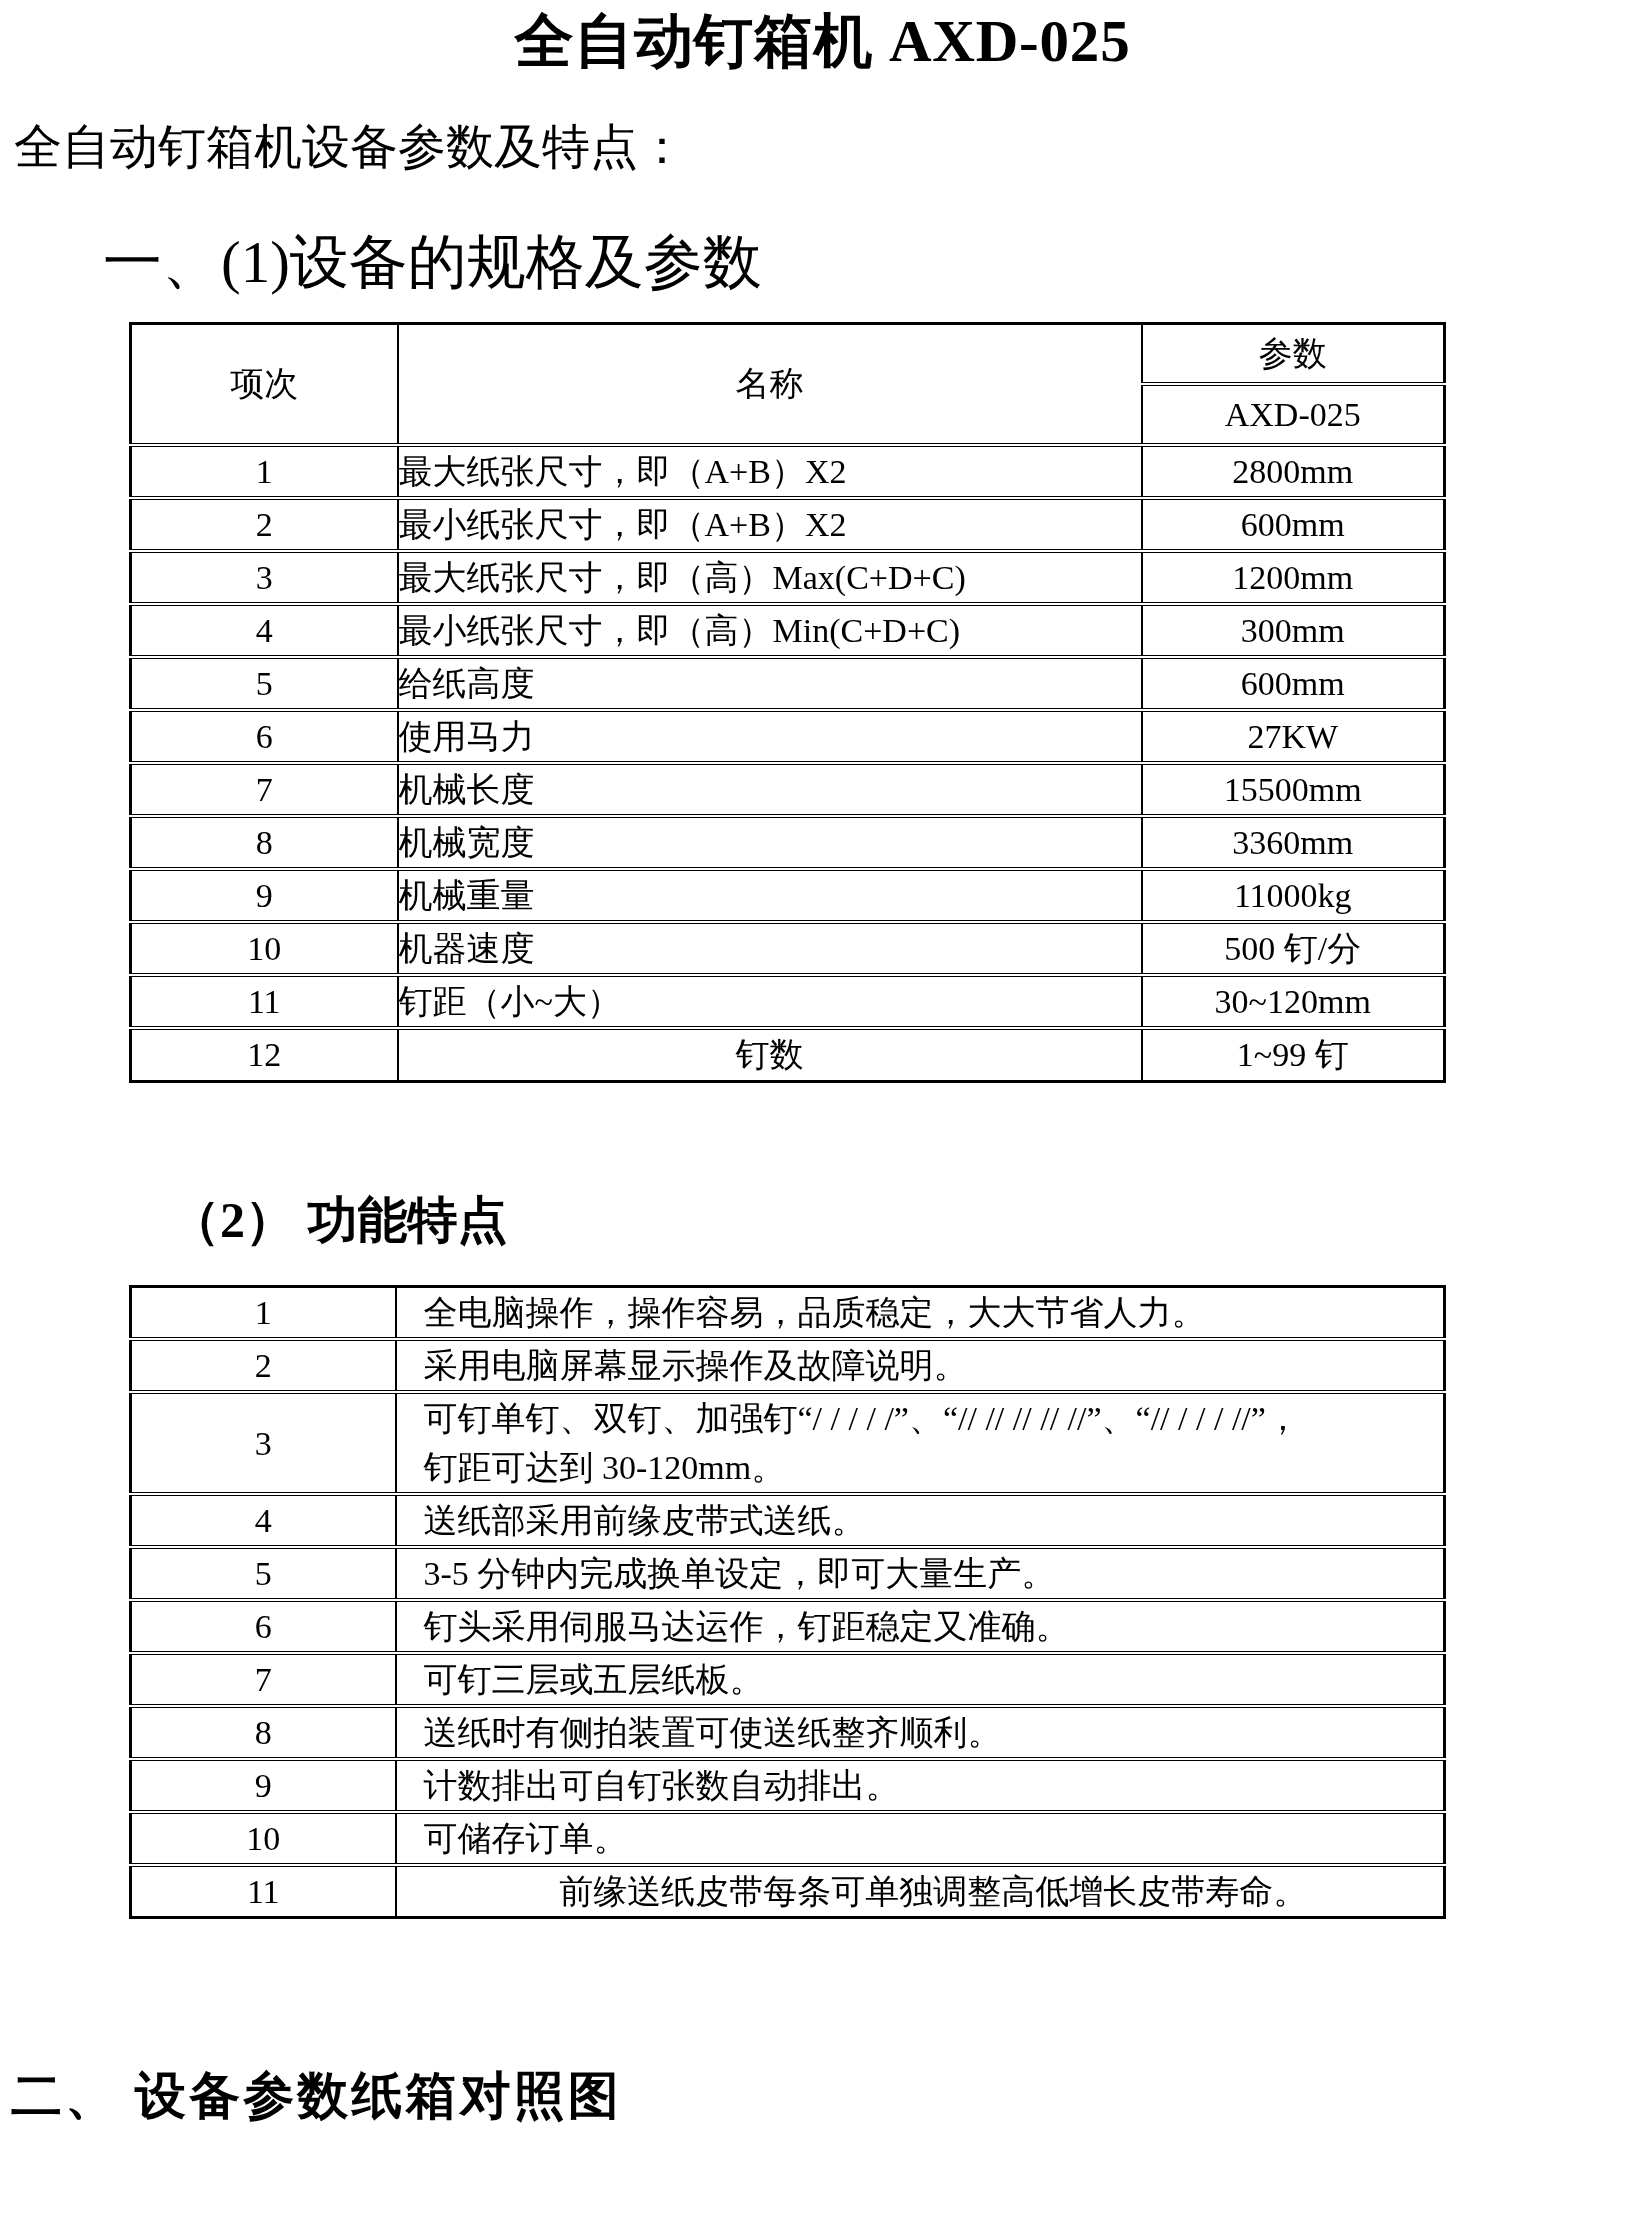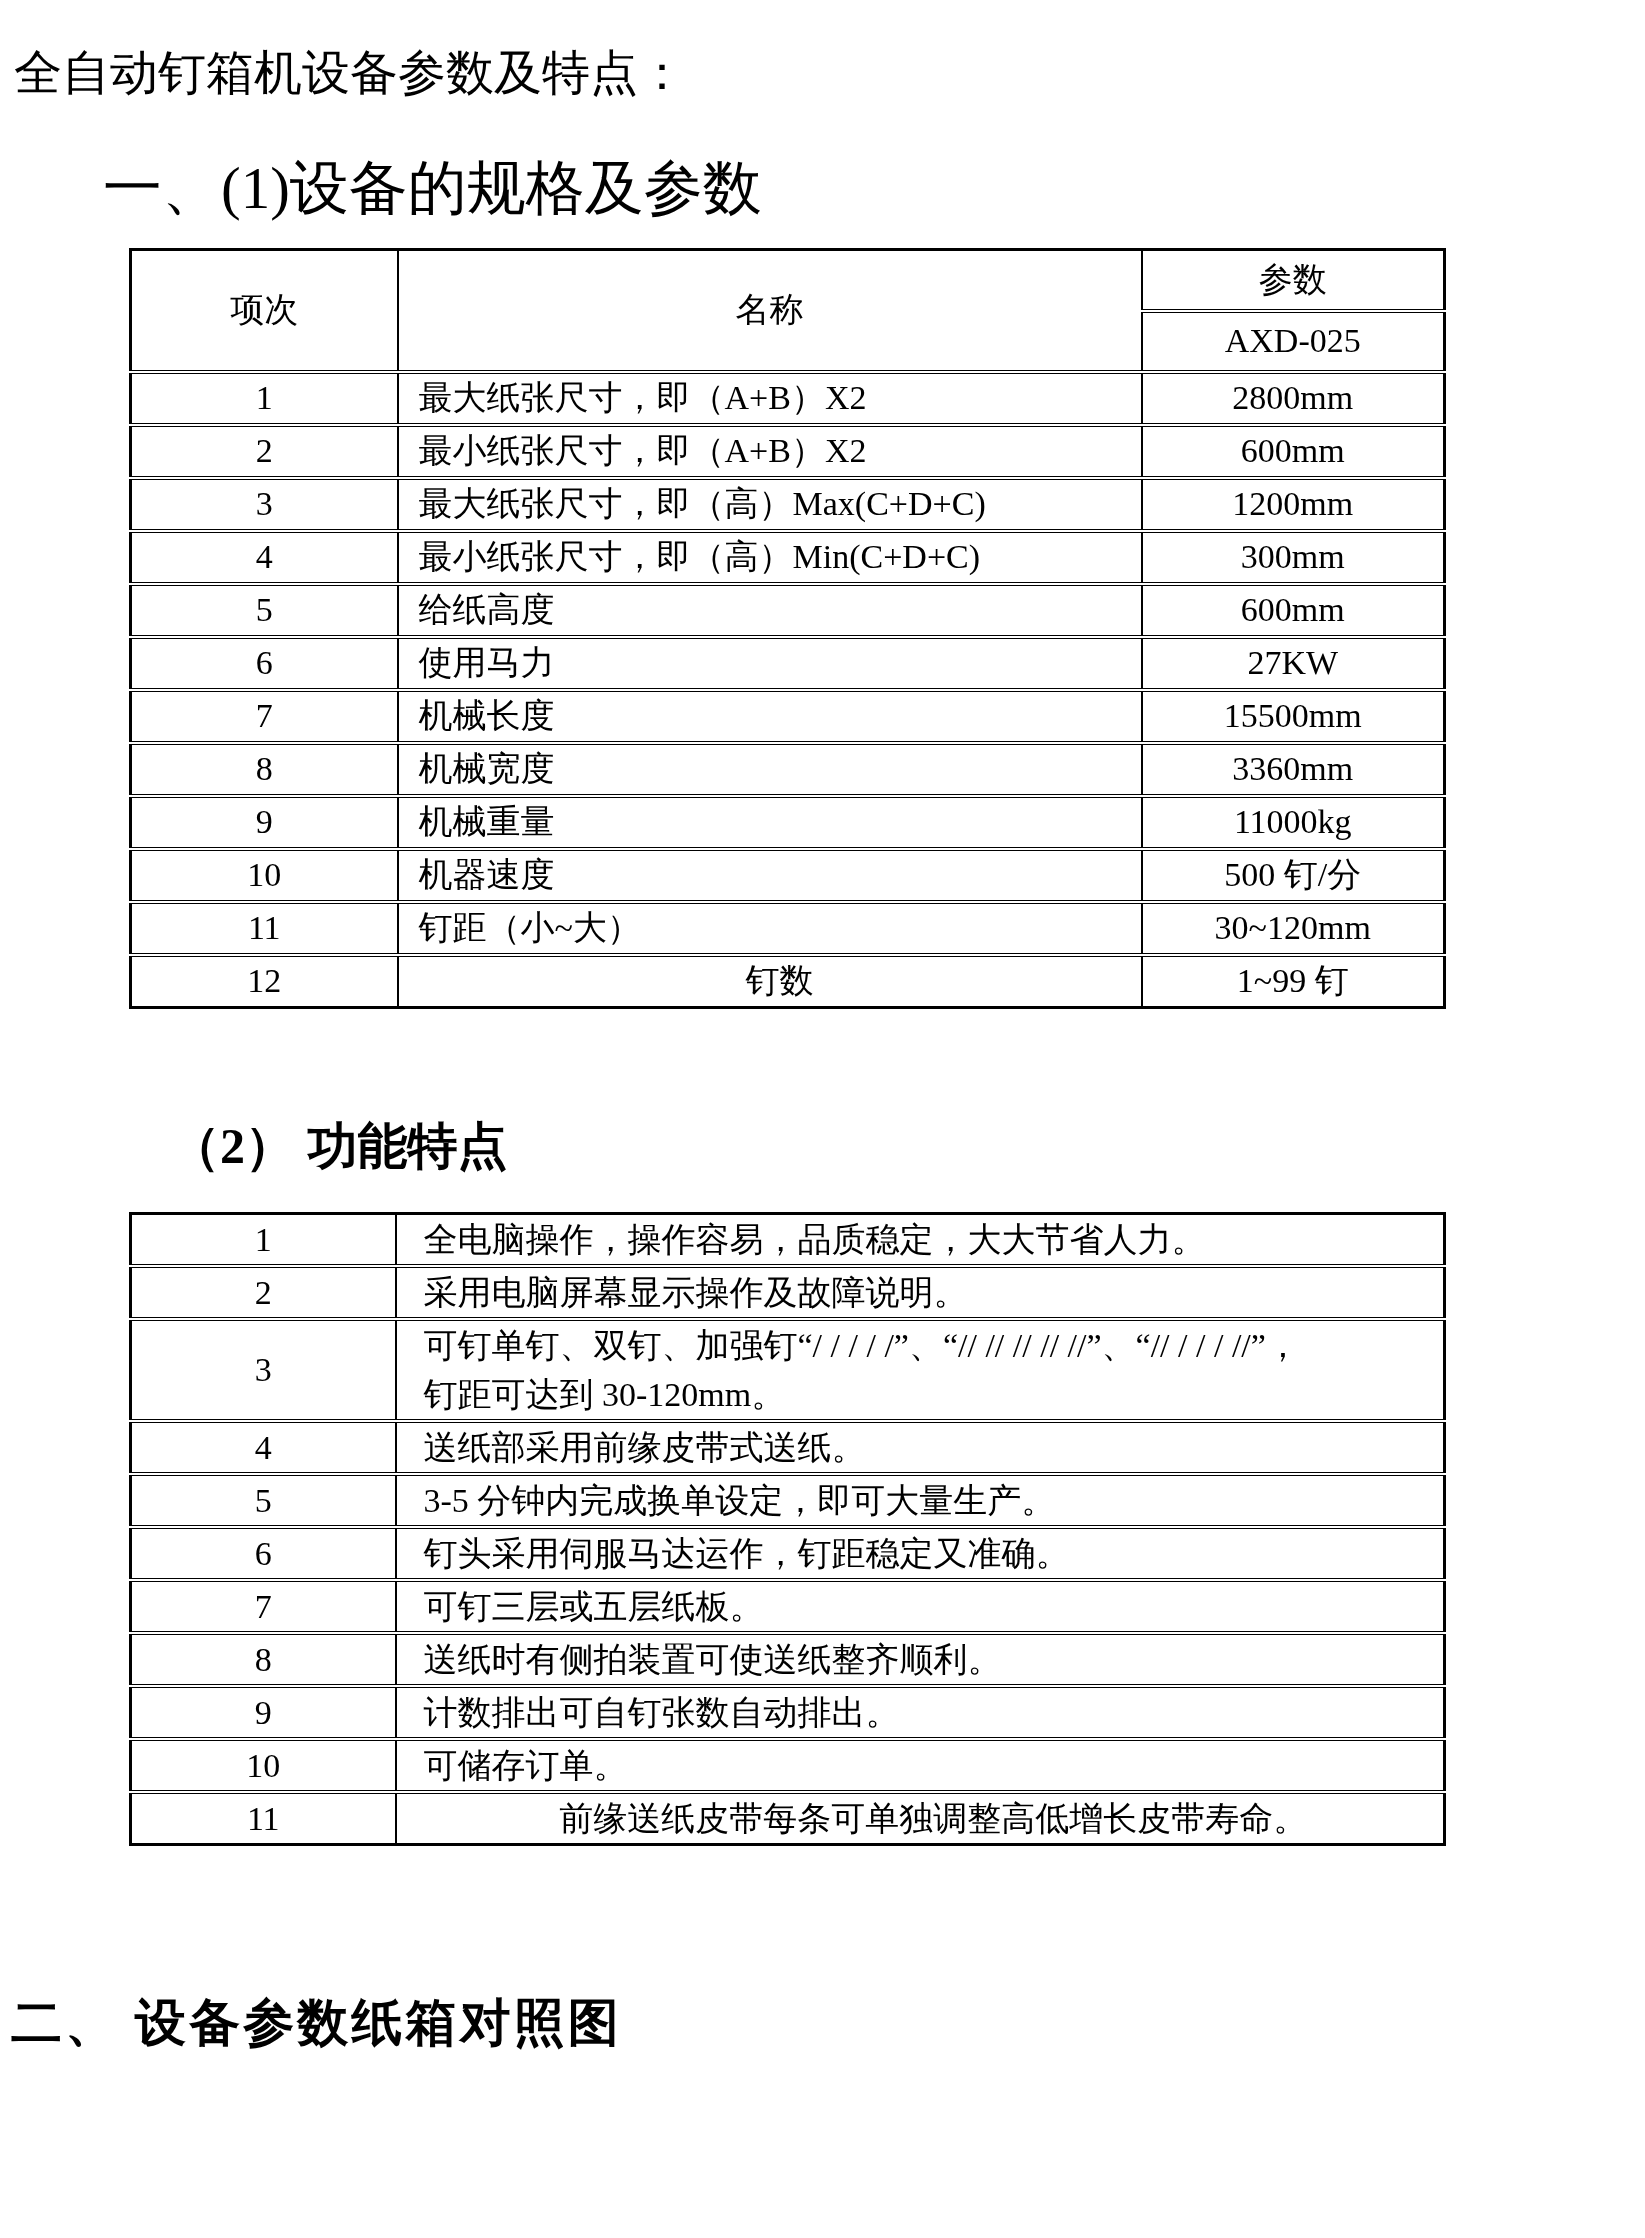--- a/index.html
+++ b/index.html
@@ -51,21 +51,21 @@
   .doc-table tr:first-child > td { border-top: 3.1px solid #000; }
   .doc-table tr:last-child > td { border-bottom: 3.1px solid #000; text-align: center; }
   .doc-table td:first-child { border-left: 3.1px solid #000; }
   .doc-table td:last-child { border-right: 3.1px solid #000; }
   .doc-table td.inner-left { border-left: 2.3px solid #000; }
 
   .spec-table { margin-top: 25px; }
   .spec-table td { height: 53px; }
   .spec-table td.hdr { height: 61px; text-align: center; }
   .c-no  { text-align: center; }
-  .c-name { text-align: left; padding-left: 20px; }
+  .c-name { text-align: left; }
   .c-val { text-align: center; }
 
   .sec2-heading {
     margin: 109px 0 0 170px;
     font-size: 50px;
     font-weight: bold;
     line-height: 1.15;
   }
   .feat-table { margin-top: 36px; }
   .feat-table td { height: 51px; line-height: 49px; }
@@ -80,20 +80,21 @@
     font-weight: bold;
     line-height: 1.15;
     letter-spacing: 3.1px;
   }
 </style>
 </head>
 <body>
 
 <div class="page">
 
+  <h1 class="page-title">全自动钉箱机 AXD-025</h1>
 
   <h2 class="page-subtitle">全自动钉箱机设备参数及特点：</h2>
 
   <h3 class="sec1-heading">一、(1)设备的规格及参数</h3>
 
   <table class="doc-table spec-table">
     <colgroup>
       <col style="width:267px">
       <col style="width:744px">
       <col style="width:303px">

